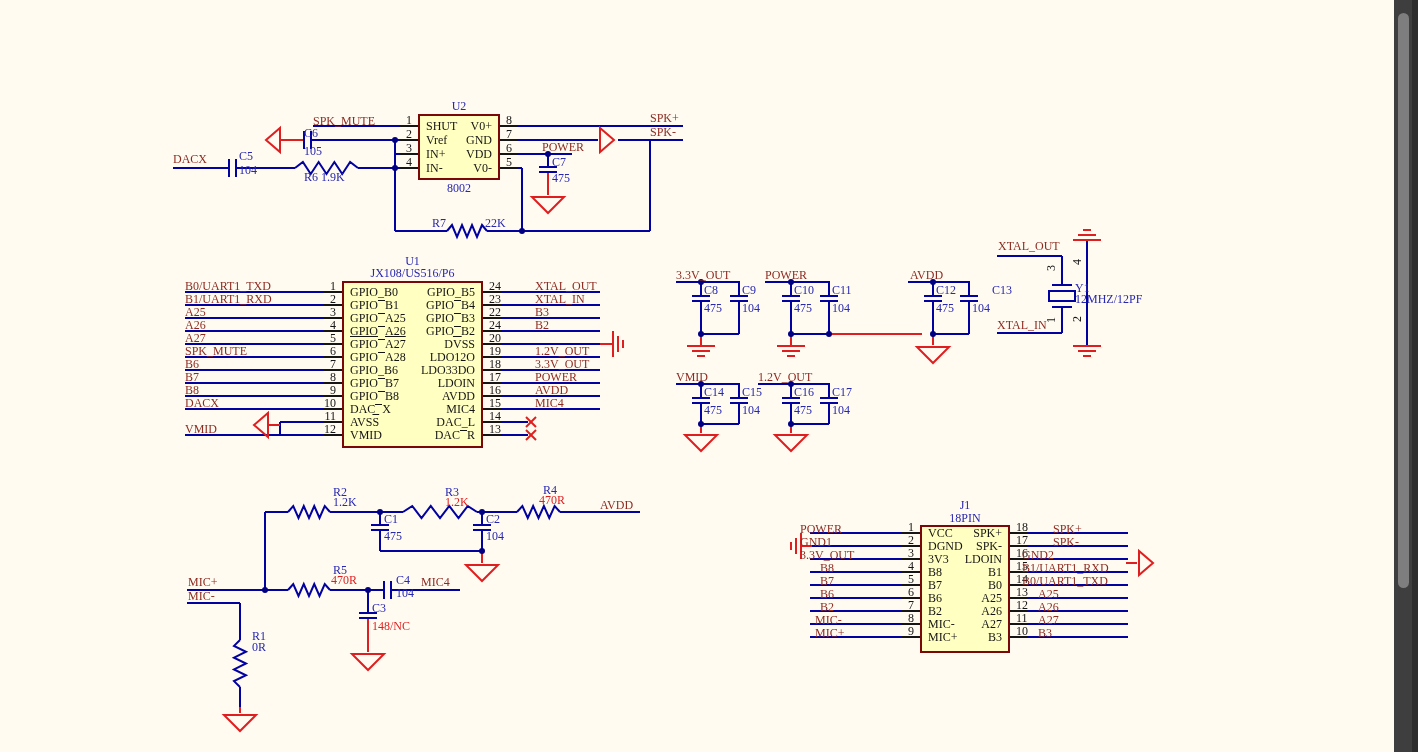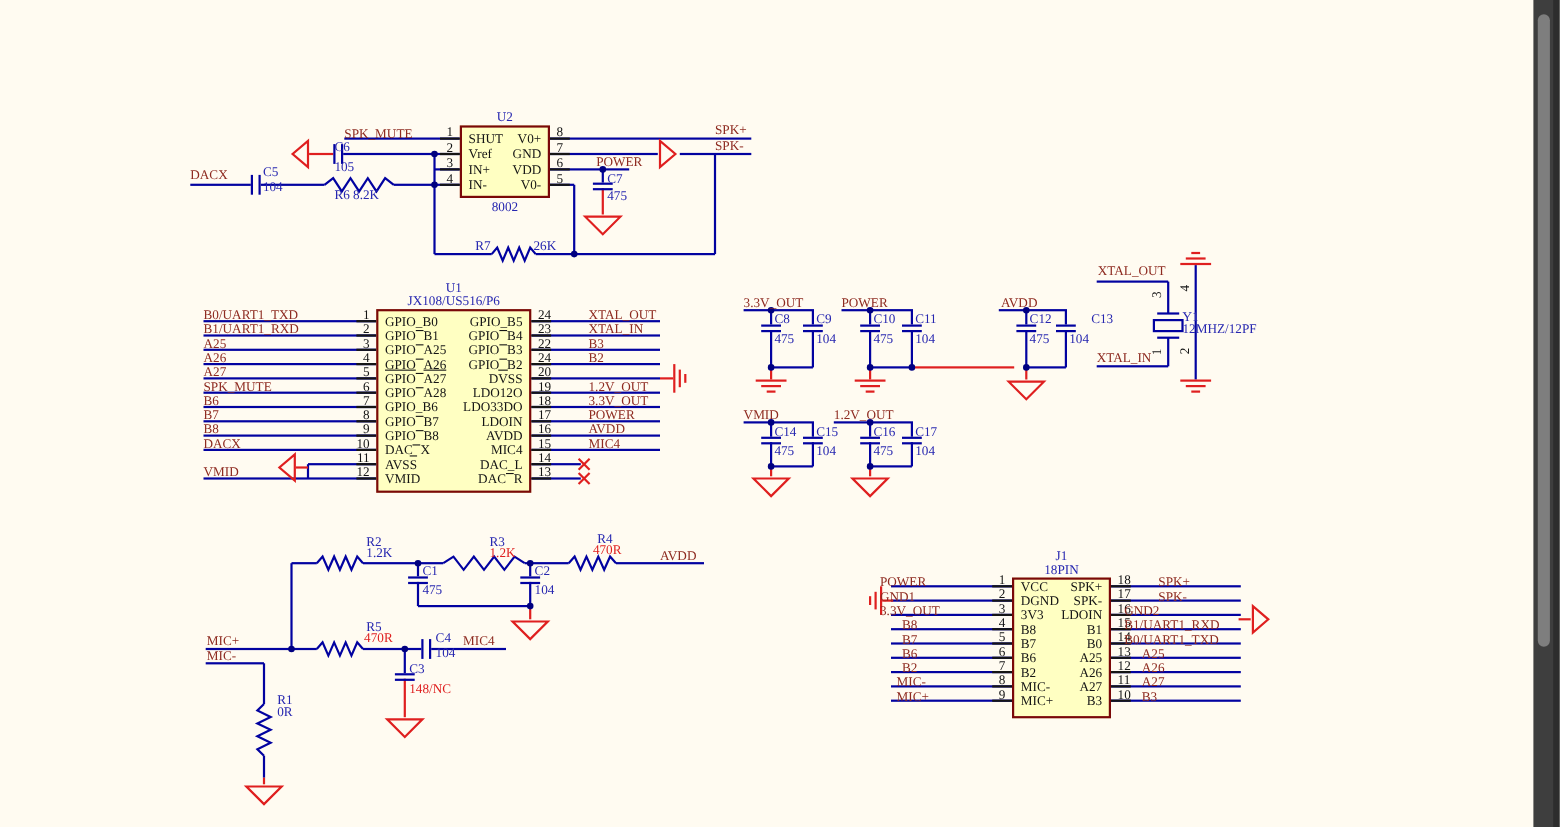--- a/index.html
+++ b/index.html
@@ -446,28 +446,28 @@
     <div class="wire" style="left: 365px; top: 587px; width: 6px; height: 6px; background: rgb(0, 0, 128); border-radius: 3px;"></div>
     <div class="wire" style="left: 377px; top: 509px; width: 6px; height: 6px; background: rgb(0, 0, 128); border-radius: 3px;"></div>
     <div class="wire" style="left: 479px; top: 509px; width: 6px; height: 6px; background: rgb(0, 0, 128); border-radius: 3px;"></div>
     <div class="wire" style="left: 479px; top: 548px; width: 6px; height: 6px; background: rgb(0, 0, 128); border-radius: 3px;"></div>
     <div class="t net" style="left: 313px; top: 115px;">SPK_MUTE</div>
     <div class="t des" style="left: 304px; top: 127px;">C6</div>
     <div class="t des" style="left: 304px; top: 145px;">105</div>
     <div class="t net" style="left: 173px; top: 153px;">DACX</div>
     <div class="t des" style="left: 239px; top: 150px;">C5</div>
     <div class="t des" style="left: 239px; top: 164px;">104</div>
-    <div class="t des" style="left: 304px; top: 171px;">R6 8.2K</div>
+    <div class="t des" style="left: 304px; top: 171px;">R6 1.9K</div>
     <div class="t net" style="left: 650px; top: 112px;">SPK+</div>
     <div class="t net" style="left: 650px; top: 126px;">SPK-</div>
     <div class="t net" style="left: 542px; top: 141px;">POWER</div>
     <div class="t des" style="left: 552px; top: 156px;">C7</div>
     <div class="t des" style="left: 552px; top: 172px;">475</div>
     <div class="t des" style="left: 432px; top: 217px;">R7</div>
-    <div class="t des" style="left: 485px; top: 217px;">26K</div>
+    <div class="t des" style="left: 485px; top: 217px;">22K</div>
     <div class="t net" style="left: 185px; top: 280px;">B0/UART1_TXD</div>
     <div class="t net" style="left: 185px; top: 293px;">B1/UART1_RXD</div>
     <div class="t net" style="left: 185px; top: 306px;">A25</div>
     <div class="t net" style="left: 185px; top: 319px;">A26</div>
     <div class="t net" style="left: 185px; top: 332px;">A27</div>
     <div class="t net" style="left: 185px; top: 345px;">SPK_MUTE</div>
     <div class="t net" style="left: 185px; top: 358px;">B6</div>
     <div class="t net" style="left: 185px; top: 371px;">B7</div>
     <div class="t net" style="left: 185px; top: 384px;">B8</div>
     <div class="t net" style="left: 185px; top: 397px;">DACX</div>

